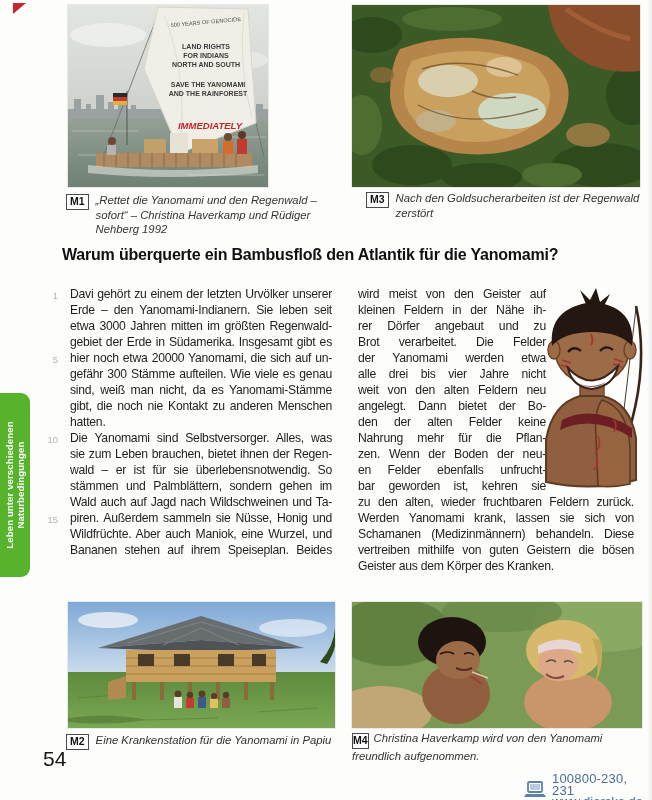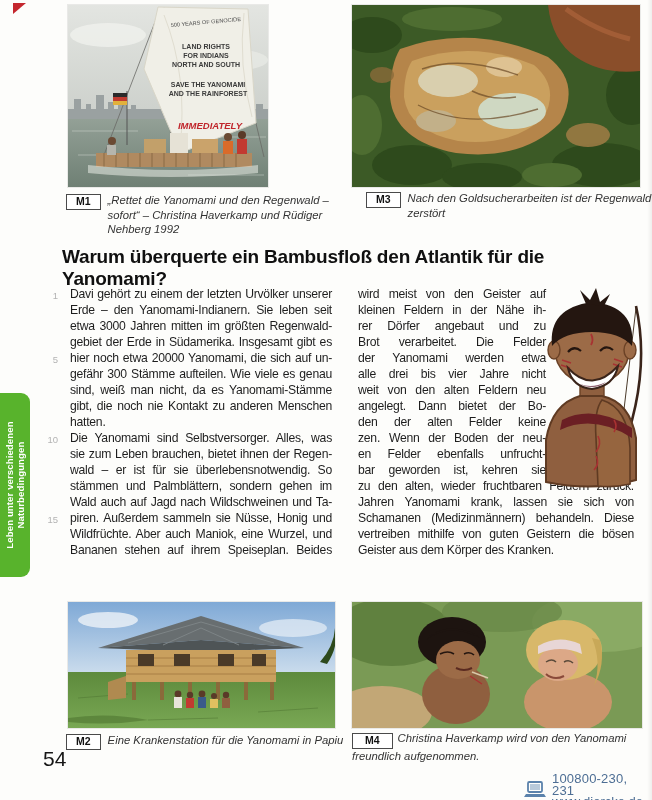--- a/index.html
+++ b/index.html
@@ -13,29 +13,29 @@
   
   .photo { box-shadow:0 0 0 1px rgba(0,0,0,.08); overflow:hidden; background:#ccc; }
   .photo svg { display:block; }
   #photo-m1 { left:68px; top:5px; width:200px; height:182px; }
   #photo-m3 { left:352px; top:5px; width:288px; height:182px; }
   #photo-m2 { left:68px; top:602px; width:267px; height:126px; }
   #photo-m4 { left:352px; top:602px; width:290px; height:126px; }
 
   
   .cap { display:flex; gap:7px; font-style:italic; font-size:11.3px; line-height:14.6px; color:#333; }
-  .mbox { font-style:normal; font-weight:bold; font-size:10.5px; color:#111; border:1.4px solid #4a4a4a; background:#fff; padding:0 9px; line-height:13px; height:16px; flex:0 0 auto; margin-top:1px; }
-  .mbox-inline { display:inline-block; font-style:normal; font-weight:bold; font-size:10.5px; color:#111; border:1.4px solid #4a4a4a; background:#fff; padding:0 12px; line-height:13px; height:16px; vertical-align:-2px; margin-right:5px; }
+  .mbox { font-style:normal; font-weight:bold; font-size:10.5px; color:#111; border:1.4px solid #4a4a4a; background:#fff; padding:0 3px; line-height:13px; height:16px; flex:0 0 auto; margin-top:1px; }
+  .mbox-inline { display:inline-block; font-style:normal; font-weight:bold; font-size:10.5px; color:#111; border:1.4px solid #4a4a4a; background:#fff; padding:0 0; line-height:13px; height:16px; vertical-align:-2px; margin-right:5px; }
   #cap-m1 { left:66px; top:193px; width:278px; }
   #cap-m3 { left:366px; top:191px; width:292px; }
   #cap-m2 { left:66px; top:733px; width:280px;text-align:right; }
   #cap-m4 { left:352px; top:731px; width:292px; font-style:italic; font-size:11.3px; line-height:14.6px; color:#333; }
 
   
-  #heading { left:62px; top:246px; width:582px; font-size:19px; font-weight:bold; letter-spacing:-.2px; color:#101010; }
+  #heading { left:62px; top:246px; width:582px; font-size:16px; font-weight:bold; letter-spacing:-.2px; color:#101010; }
 
   
   #article { left:0; top:286px; width:652px; font-size:12.2px; line-height:16px; color:#1e1e1e; letter-spacing:-.25px; }
   .gutter { position:absolute; left:36px; width:22px; text-align:right; color:#b3b3b3; font-size:9.5px; letter-spacing:0; }
   .jline { text-align:justify; text-align-last:justify; white-space:nowrap0; height:16px; overflow:visible; }
   .jline.end { text-align-last:left; }
   #col-left { position:absolute; left:70px; top:0; width:262px; }
   #col-right { position:absolute; left:358px; top:0; width:276px; }
   #col-right-narrow { width:188px; }
   #illustration { position:absolute; left:178px; top:2px; width:118px; height:204px; }
@@ -227,27 +227,28 @@
     <div id="col-right-narrow">
         <div class="jline">wird meist von den Geister auf</div>
         <div class="jline">kleinen Feldern in der Nähe ih-</div>
         <div class="jline">rer Dörfer angebaut und zu</div>
         <div class="jline">Brot verarbeitet. Die Felder</div>
         <div class="jline">der Yanomami werden etwa</div>
         <div class="jline">alle drei bis vier Jahre nicht</div>
         <div class="jline">weit von den alten Feldern neu</div>
         <div class="jline">angelegt. Dann bietet der Bo-</div>
         <div class="jline">den der alten Felder keine</div>
+        <div class="jline">Nahrung mehr für die Pflan-</div>
         <div class="jline">zen. Wenn der Boden der neu-</div>
         <div class="jline">en Felder ebenfalls unfrucht-</div>
         <div class="jline">bar geworden ist, kehren sie</div>
       </div>
     <div>
         <div class="jline">zu den alten, wieder fruchtbaren Feldern zurück.</div>
-        <div class="jline">Jahren Yanomami krank, lassen sie sich von</div>
+        <div class="jline">Werden Yanomami krank, lassen sie sich von</div>
         <div class="jline">Schamanen (Medizinmännern) behandeln. Diese</div>
         <div class="jline">vertreiben mithilfe von guten Geistern die bösen</div>
         <div class="jline end">Geister aus dem Körper des Kranken.</div>
       </div>
 
     <div id="illustration">
       <svg width="118" height="204" viewBox="0 0 118 204">
 
         <line x1="100" y1="20" x2="82" y2="172" stroke="#4a3a2a" stroke-width="1"></line>
         <path d="M100,18 Q116,90 82,174" stroke="#3a241a" stroke-width="2.6" fill="none"></path>

